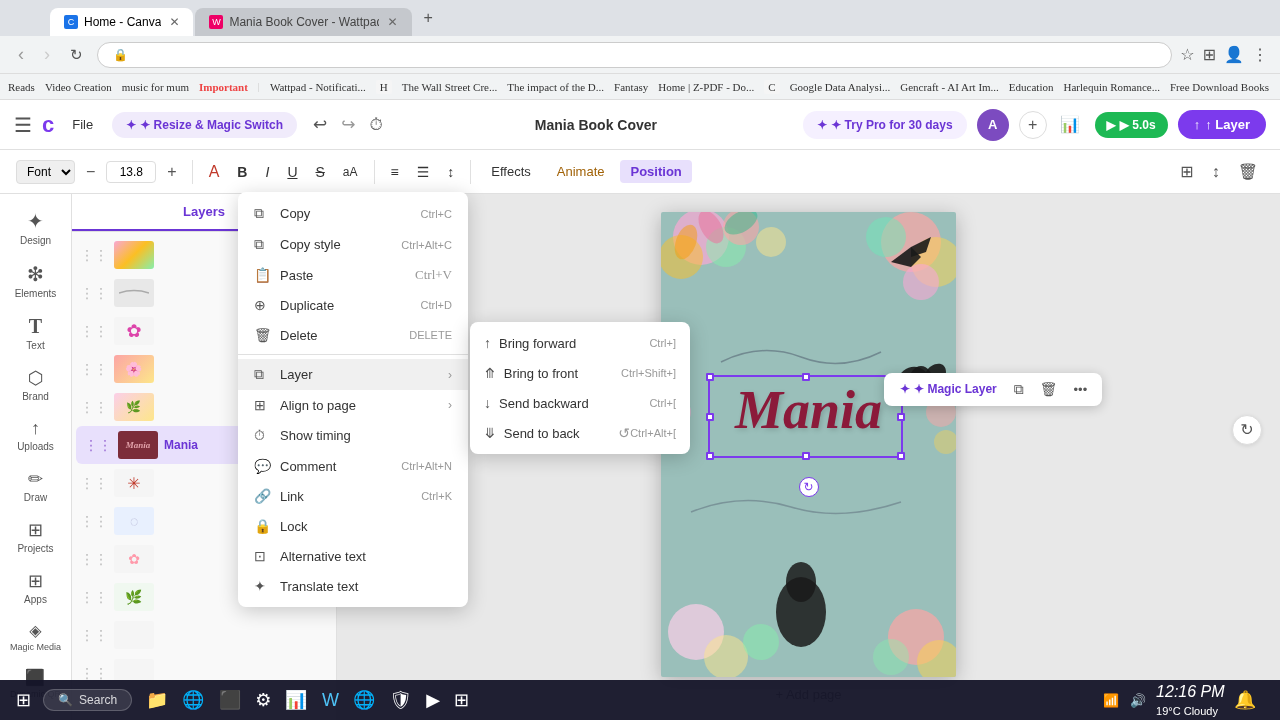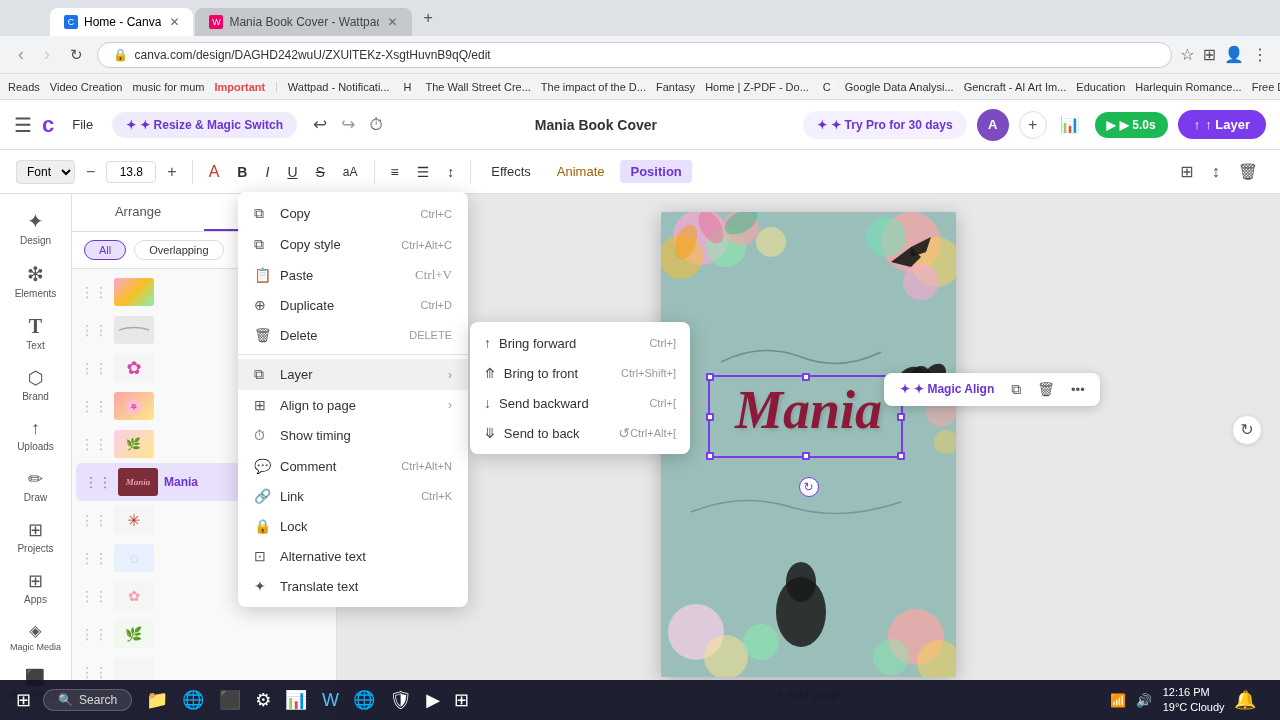--- a/index.html
+++ b/index.html
@@ -21,29 +21,28 @@
   </div>
   <div style="padding:5px 10px;font-size:16px;cursor:pointer;color:#555;align-self:center;">+</div>
 </div>
 
 <div style="background:#f1f3f4; height:38px; display:flex; align-items:center; padding:0 12px; gap:8px; border-bottom:1px solid #ddd;">
   <button style="background:none;border:none;color:#999;font-size:18px;cursor:pointer;padding:2px 6px;">‹</button>
   <button style="background:none;border:none;color:#ccc;font-size:18px;cursor:pointer;padding:2px 6px;">›</button>
   <button style="background:none;border:none;color:#555;font-size:15px;cursor:pointer;padding:2px 6px;">↻</button>
   <div style="flex:1;background:white;border:1px solid #ccc;border-radius:20px;padding:5px 16px;font-size:12px;color:#333;display:flex;align-items:center;gap:6px;">
     <span style="color:#555;font-size:12px;">🔒</span>
-    <span style="flex:1;font-size:12px;color:#333;">canva.com/design/DAGHD242wuU/ZXUlTEKz-XsgtHuvnB9qQ/edit</span>
   </div>
   <button style="background:none;border:none;font-size:16px;cursor:pointer;color:#555;">☆</button>
   <button style="background:none;border:none;font-size:16px;cursor:pointer;color:#555;">⊞</button>
   <button style="background:none;border:none;font-size:16px;cursor:pointer;color:#555;">👤</button>
   <button style="background:none;border:none;font-size:16px;cursor:pointer;color:#555;">⋮</button>
 </div>
 
-<div style="background:#f1f3f4; height:26px; display:flex; align-items:center; padding:0 8px; gap:10px; border-bottom:1px solid #ddd; overflow:hidden;">
+<div style="background:#f1f3f4; height:26px; display:flex; align-items:center; padding:0 8px; gap:10px; border-bottom:1px solid #ddd; overflow:hidden;font-family:Liberation Serif, serif;">
   <span style="font-size:11px;color:#333;cursor:pointer;white-space:nowrap;">Reads</span>
   <span style="font-size:11px;color:#333;cursor:pointer;white-space:nowrap;">Video Creation</span>
   <span style="font-size:11px;color:#333;cursor:pointer;white-space:nowrap;">music for mum</span>
   <span style="font-size:11px;color:#e44;cursor:pointer;white-space:nowrap;font-weight:bold;">Important</span>
   <span style="font-size:10px;color:#ccc;">|</span>
   <span style="font-size:11px;color:#333;cursor:pointer;white-space:nowrap;">Wattpad - Notificati...</span>
   <span style="font-size:11px;color:#333;cursor:pointer;white-space:nowrap;background:#f5f5f5;border-radius:2px;padding:1px 4px;">H</span>
   <span style="font-size:11px;color:#333;cursor:pointer;white-space:nowrap;">The Wall Street Cre...</span>
   <span style="font-size:11px;color:#333;cursor:pointer;white-space:nowrap;">The impact of the D...</span>
   <span style="font-size:11px;color:#333;cursor:pointer;white-space:nowrap;">Fantasy</span>
@@ -163,28 +162,23 @@
     </div>
     <div style="display:flex;flex-direction:column;align-items:center;gap:2px;padding:7px 4px;cursor:pointer;border-radius:8px;width:62px;">
       <span style="font-size:16px;color:#555;">△</span>
 
     </div>
   </div>
 
   <div style="width:265px;background:#f9f9f9;border-right:1px solid #e0e0e0;display:flex;flex-direction:column;">
 
     <div style="display:flex;border-bottom:1px solid #e0e0e0;background:white;">
-      <div style="flex:1;text-align:center;padding:10px;font-size:13px;cursor:pointer;color:#555;">Arrange</div>
       <div style="flex:1;text-align:center;padding:10px;font-size:13px;cursor:pointer;color:#6b35d5;border-bottom:2px solid #6b35d5;font-weight:600;">Layers</div>
     </div>
 
-    <div style="display:flex;gap:8px;padding:8px 12px;background:white;border-bottom:1px solid #e0e0e0;">
-      <button style="background:#e8e0fc;border:1px solid #6b35d5;color:#6b35d5;border-radius:14px;padding:3px 14px;font-size:11px;cursor:pointer;">All</button>
-      <button style="background:none;border:1px solid #ddd;color:#333;border-radius:14px;padding:3px 14px;font-size:11px;cursor:pointer;">Overlapping</button>
-    </div>
 
     <div style="flex:1;overflow-y:auto;padding:4px 0;">
 
       <div style="display:flex;align-items:center;padding:5px 8px;cursor:pointer;gap:6px;">
         <span style="color:#bbb;font-size:14px;cursor:grab;">⋮⋮</span>
         <div style="width:40px;height:28px;background:linear-gradient(135deg,#f9a8d4,#fbbf24,#86efac);border-radius:3px;flex-shrink:0;"></div>
       </div>
 
       <div style="display:flex;align-items:center;padding:5px 8px;cursor:pointer;gap:6px;">
         <span style="color:#bbb;font-size:14px;cursor:grab;">⋮⋮</span>
@@ -325,21 +319,21 @@
         <div style="position:absolute;left:-4px;top:50%;transform:translateY(-50%);width:8px;height:8px;background:white;border:2px solid #7c3aed;border-radius:1px;"></div>
         <div style="position:absolute;right:-4px;top:50%;transform:translateY(-50%);width:8px;height:8px;background:white;border:2px solid #7c3aed;border-radius:1px;"></div>
       </div>
 
       <div style="position:absolute;top:57%;left:50%;transform:translateX(-50%);width:20px;height:20px;background:white;border:1px solid #7c3aed;border-radius:50%;display:flex;align-items:center;justify-content:center;font-size:12px;color:#7c3aed;z-index:12;cursor:grab;">↻</div>
     </div>
 
     <div style="position:absolute;top:34%;left:58%;background:white;border-radius:8px;box-shadow:0 2px 12px rgba(0,0,0,0.2);padding:5px 10px;display:flex;align-items:center;gap:6px;z-index:50;">
       <button style="display:flex;align-items:center;gap:4px;font-size:12px;font-weight:600;color:#6b35d5;background:none;border:none;cursor:pointer;padding:3px 6px;border-radius:4px;">
         <span>✦</span>
-        <span>✦ Magic Align</span>
+        <span>✦ Magic Layer</span>
       </button>
       <button style="background:none;border:none;font-size:14px;color:#555;cursor:pointer;padding:3px 5px;border-radius:4px;">⧉</button>
       <button style="background:none;border:none;font-size:14px;color:#555;cursor:pointer;padding:3px 5px;border-radius:4px;">🗑</button>
       <button style="background:none;border:none;font-size:13px;color:#555;cursor:pointer;padding:3px 5px;border-radius:4px;">•••</button>
     </div>
 
     <div style="position:absolute;right:18px;top:42%;background:white;border:1px solid #ddd;border-radius:50%;width:30px;height:30px;display:flex;align-items:center;justify-content:center;cursor:pointer;font-size:16px;color:#555;box-shadow:0 1px 4px rgba(0,0,0,0.1);">↻</div>
 
     <div style="margin-top:10px;font-size:13px;color:#666;cursor:pointer;text-align:center;">
       <span>+ Add page</span>
@@ -454,19 +448,19 @@
     <span style="font-size:18px;color:#4fc3f7;padding:4px 6px;cursor:pointer;border-radius:4px;">W</span>
     <span style="font-size:18px;color:white;padding:4px 6px;cursor:pointer;border-radius:4px;">🌐</span>
     <span style="font-size:18px;color:white;padding:4px 6px;cursor:pointer;border-radius:4px;">🛡</span>
     <span style="font-size:18px;color:white;padding:4px 6px;cursor:pointer;border-radius:4px;">▶</span>
     <span style="font-size:18px;color:white;padding:4px 6px;cursor:pointer;border-radius:4px;">⊞</span>
   </div>
   <div style="margin-left:auto;display:flex;align-items:center;gap:10px;">
     <span style="color:white;font-size:13px;cursor:pointer;">📶</span>
     <span style="color:white;font-size:13px;cursor:pointer;">🔊</span>
     <div style="cursor:pointer;">
-      <div style="font-size:11px;color:white;line-height:1.4;">12:16 PM</div>
+      <div style="font-size:16px;color:white;line-height:1.4;font-style:italic;">12:16 PM</div>
       <div style="font-size:11px;color:white;line-height:1.4;">19°C Cloudy</div>
     </div>
     <span style="font-size:18px;color:white;cursor:pointer;">🔔</span>
     <span style="font-size:16px;color:white;cursor:pointer;padding-left:4px;border-left:1px solid rgba(255,255,255,0.3);">  </span>
   </div>
 </div>
 
 </body></html>

